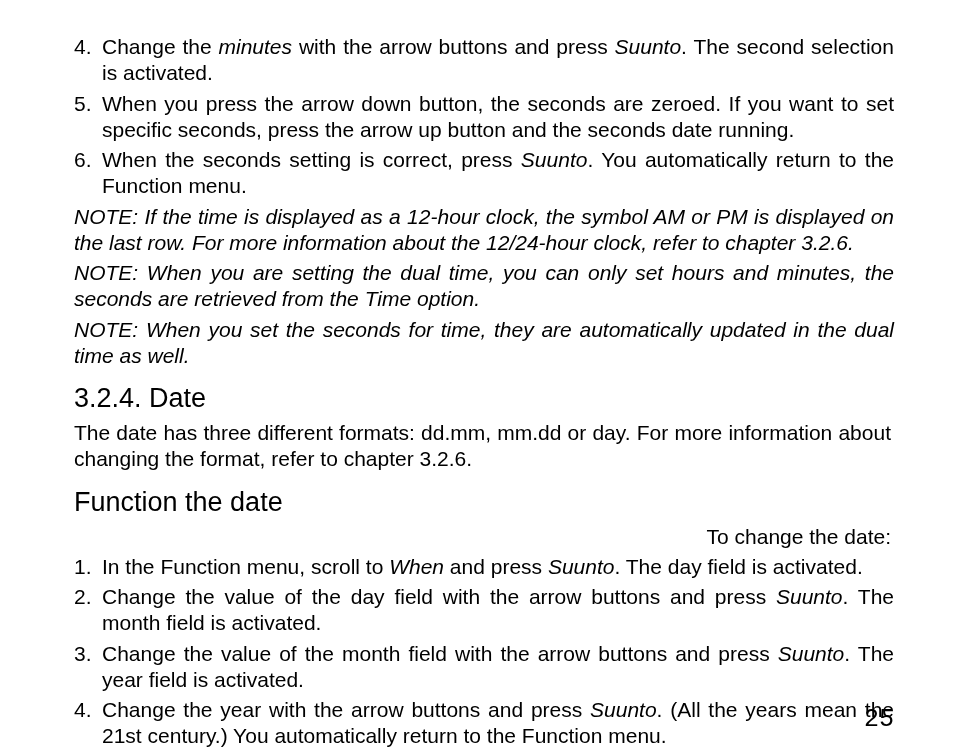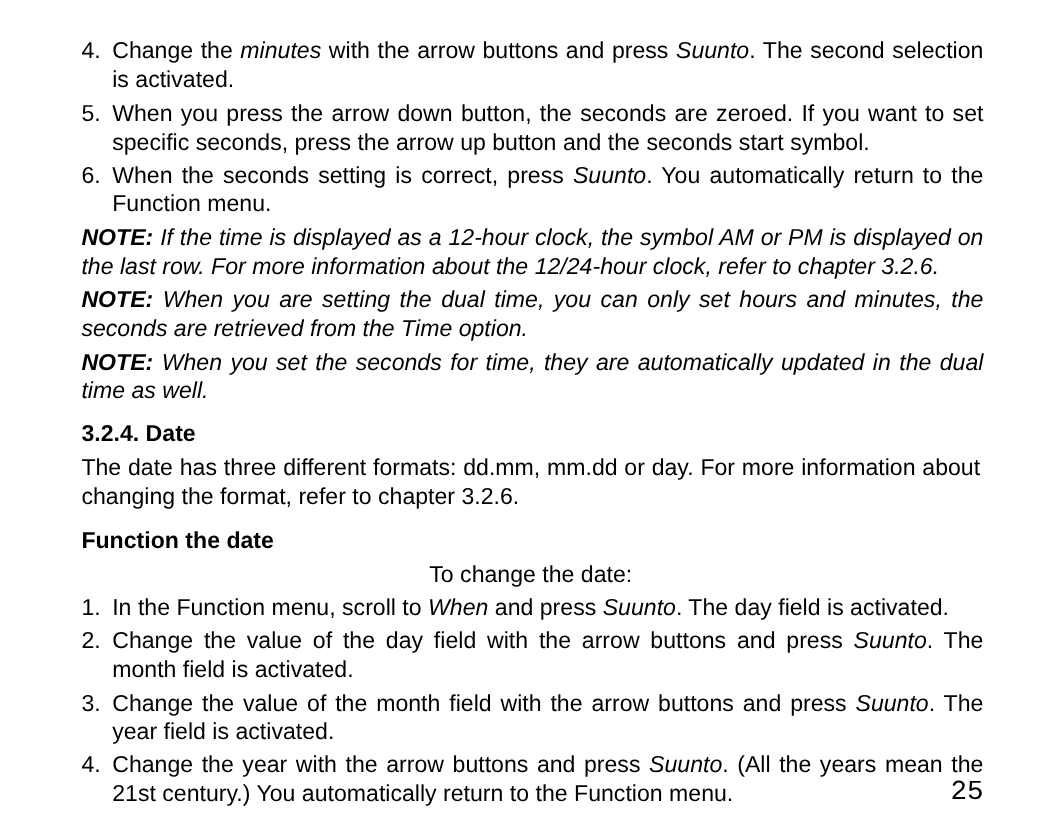--- a/index.html
+++ b/index.html
@@ -40,25 +40,25 @@
     text-align: justify;
   }
   .note {
     font-size: 21px;
     line-height: 1.25;
     text-align: justify;
     font-style: italic;
     margin: 4px 0 4px 14px;
   }
   .note .label {
-    font-weight: bold;
+    font-weight: normal;
   }
   .heading {
-    font-size: 21px;
-    font-weight: bold;
+    font-size: 27px;
+    font-weight: normal;
     margin: 14px 0 6px 14px;
   }
   .para {
     font-size: 21px;
     line-height: 1.25;
     text-align: justify;
     margin: 0 3px 4px 14px;
   }
   .page-number {
     position: absolute;
@@ -74,39 +74,39 @@
 
 <div class="page">
 
   <div class="ol" id="top-list">
       <div class="li">
         <div class="num">4.</div>
         <div class="li-body">Change the <em class="word">minutes</em> with the arrow buttons and press <em class="word">Suunto</em>. The second selection is activated.</div>
       </div>
       <div class="li">
         <div class="num">5.</div>
-        <div class="li-body">When you press the arrow down button, the seconds are zeroed. If you want to set specific seconds, press the arrow up button and the seconds start symbol.</div>
+        <div class="li-body">When you press the arrow down button, the seconds are zeroed. If you want to set specific seconds, press the arrow up button and the seconds date running.</div>
       </div>
       <div class="li">
         <div class="num">6.</div>
         <div class="li-body">When the seconds setting is correct, press <em class="word">Suunto</em>. You automatically return to the Function menu.</div>
       </div>
     </div>
 
   <div id="notes-block">
       <div class="note"><span class="label">NOTE:</span><span> If the time is displayed as a 12-hour clock, the symbol AM or PM is displayed on the last row. For more information about the 12/24-hour clock, refer to chapter 3.2.6.</span></div>
       <div class="note"><span class="label">NOTE:</span><span> When you are setting the dual time, you can only set hours and minutes, the seconds are retrieved from the Time option.</span></div>
       <div class="note"><span class="label">NOTE:</span><span> When you set the seconds for time, they are automatically updated in the dual time as well.</span></div>
     </div>
 
   <div class="heading">3.2.4. Date</div>
   <div class="para">The date has three different formats: dd.mm, mm.dd or day. For more information about changing the format,  refer to chapter 3.2.6.</div>
 
   <div class="heading">Function the date</div>
-  <div class="para" style="text-align:center;">To change the date:</div>
+  <div class="para" style="text-align:right;">To change the date:</div>
 
   <div class="ol" id="date-list">
       <div class="li">
         <div class="num">1.</div>
         <div class="li-body">In the Function menu, scroll to <em class="word">When</em> and press <em class="word">Suunto</em>. The day field is activated.</div>
       </div>
       <div class="li">
         <div class="num">2.</div>
         <div class="li-body">Change the value of the day field with the arrow buttons and press <em class="word">Suunto</em>. The month field is activated.</div>
       </div>

